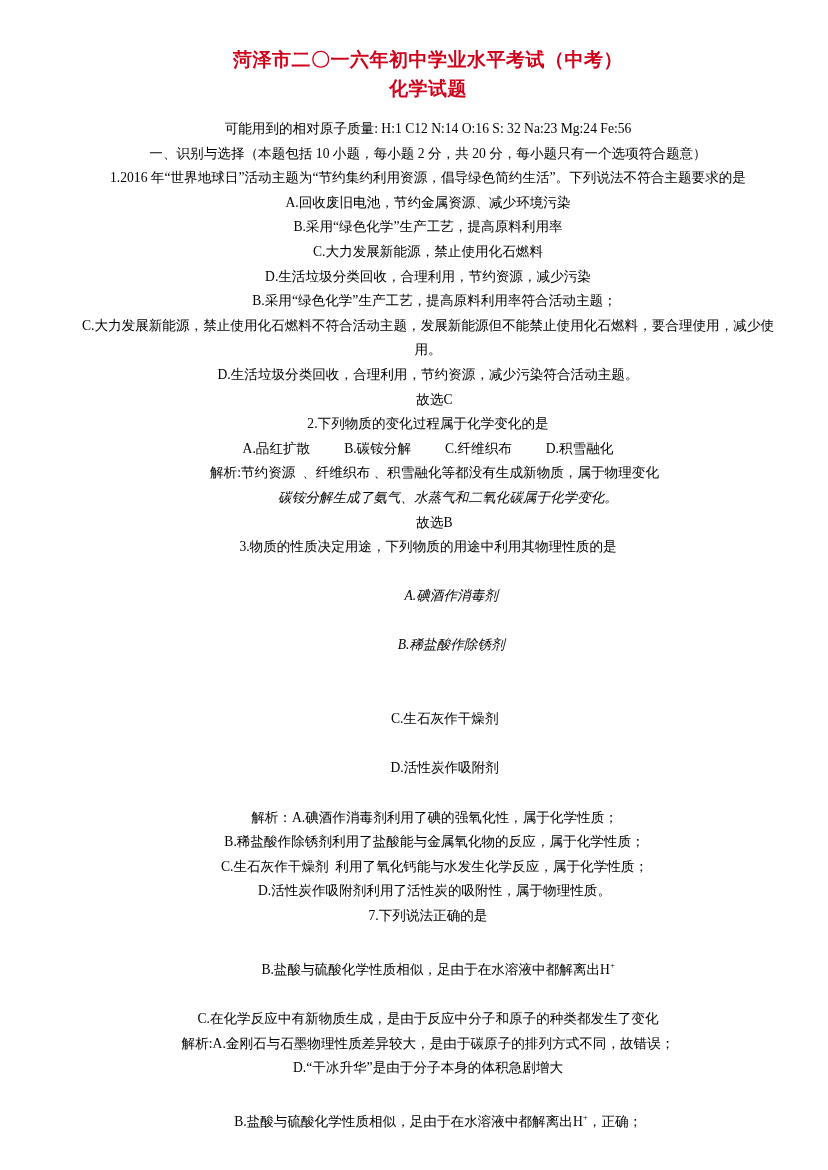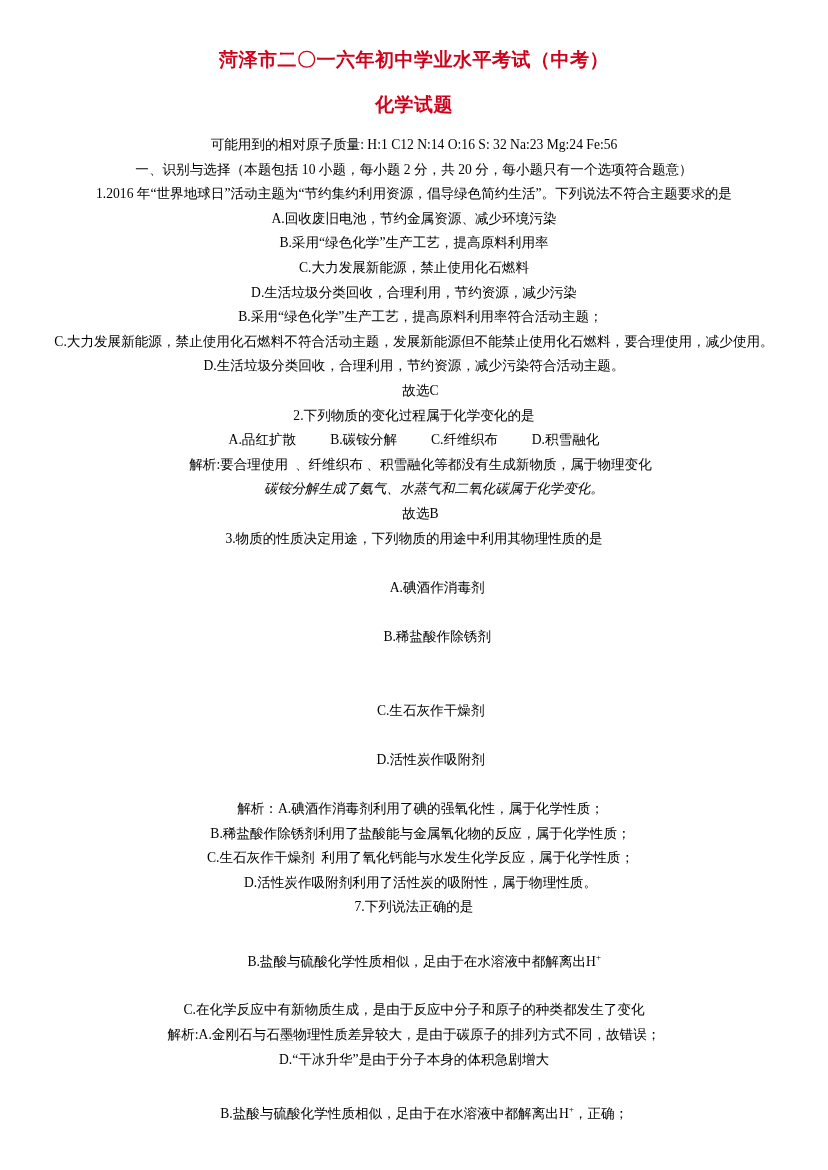--- a/index.html
+++ b/index.html
@@ -11,47 +11,47 @@
     width: 828px;
     height: 1170px;
     font-family: "Liberation Serif", "DejaVu Serif", serif;
     color: #000000;
     overflow: hidden;
   }
   .page {
     width: 828px;
     height: 992px;
     box-sizing: border-box;
-    padding: 46px 52px 0 52px;
+    padding: 46px 52px 0 80px;
     position: relative;
   }
   .title-block {
     text-align: center;
     color: #d0021b;
     font-weight: bold;
     font-size: 19px;
     line-height: 28px;
     letter-spacing: 0.5px;
   }
   .title-line2 {
-    margin-top: 17px;
+    margin-top: 1px;
   }
   .body-text {
     margin-top: 14px;
     font-size: 13.6px;
     line-height: 24.6px;
   }
   .line {
     white-space: pre-wrap;
     font-size: 13.6px;
     line-height: 24.6px;
     text-align: center;
   }
   .indent-1 { padding-left: 13px; }
-  .indent-2 { padding-left: 26px; }
+  .indent-2 { padding-left: 26px; font-style: italic; }
   .indent-3 { padding-left: 40px; font-style: italic; }
   sup {
     font-size: 9px;
     vertical-align: super;
   }
 </style>
 </head>
 <body>
 
 <div class="page">
@@ -71,21 +71,21 @@
     <div class="line">B.采用“绿色化学”生产工艺，提高原料利用率</div>
     <div class="line">C.大力发展新能源，禁止使用化石燃料</div>
     <div class="line">D.生活垃圾分类回收，合理利用，节约资源，减少污染</div>
     <div class="line indent-1">B.采用“绿色化学”生产工艺，提高原料利用率符合活动主题；</div>
     <div class="line">C.大力发展新能源，禁止使用化石燃料不符合活动主题，发展新能源但不能禁止使用化石燃料，要合理使用，减少使用。</div>
     <div class="line">D.生活垃圾分类回收，合理利用，节约资源，减少污染符合活动主题。</div>
     <div class="line indent-1">故选C</div>
 
     <div class="line">2.下列物质的变化过程属于化学变化的是</div>
     <div class="line">A.品红扩散          B.碳铵分解          C.纤维织布          D.积雪融化</div>
-    <div class="line indent-1">解析:要合理使用  、纤维织布 、积雪融化等都没有生成新物质，属于物理变化</div>
+    <div class="line indent-1">解析:节约资源  、纤维织布 、积雪融化等都没有生成新物质，属于物理变化</div>
     <div class="line indent-3">碳铵分解生成了氨气、水蒸气和二氧化碳属于化学变化。</div>
     <div class="line indent-1">故选B</div>
 
     <div class="line">3.物质的性质决定用途，下列物质的用途中利用其物理性质的是</div>
     <div class="line indent-2">
       <span>A.碘酒作消毒剂</span>
       <span style="display:inline-block;width:110px;"></span>
       <span>B.稀盐酸作除锈剂</span>
     </div>
     <div class="line indent-1">

